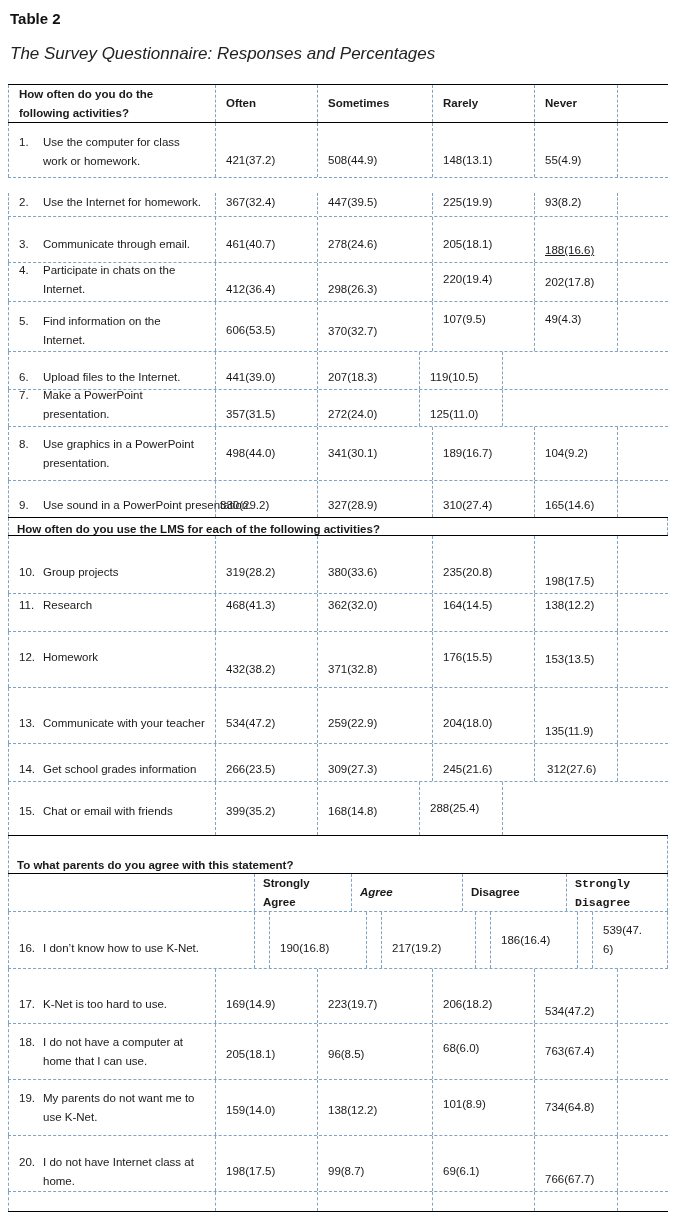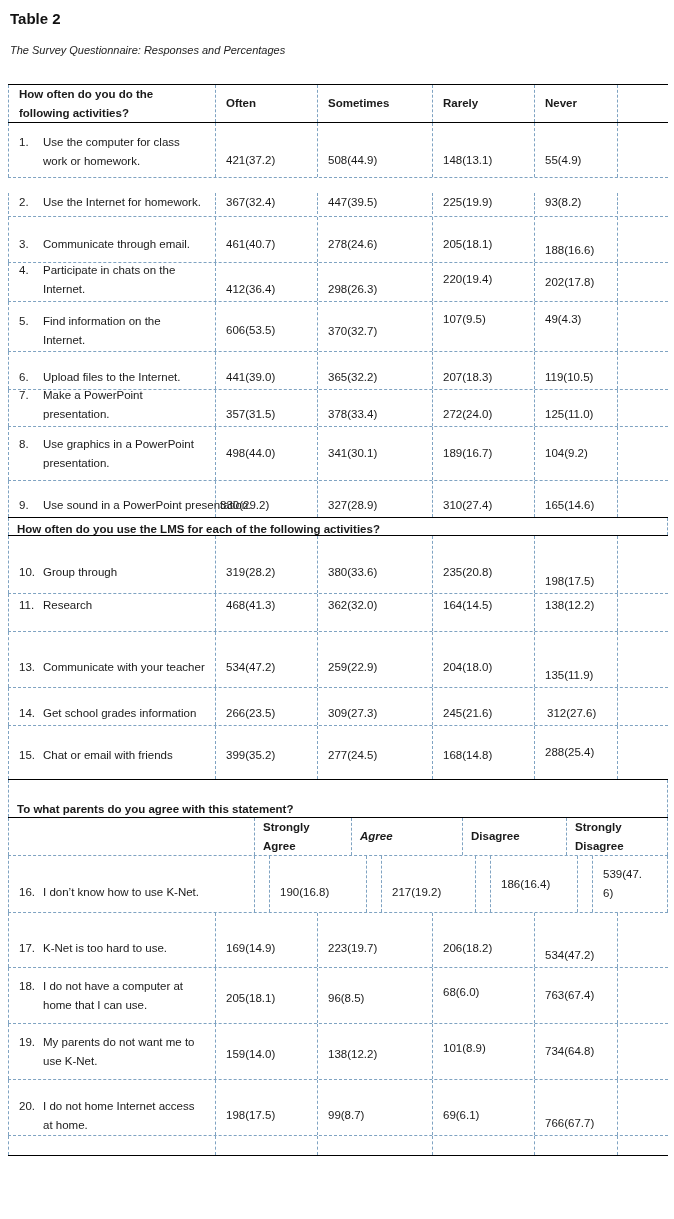--- a/index.html
+++ b/index.html
@@ -6,21 +6,21 @@
   body {
     width: 674px; height: 1219px; position: relative; overflow: hidden;
     font-family: "Liberation Sans", sans-serif; color: #1a1a1a;
   }
   .title {
     position: absolute; left: 10px; top: 10px;
     font-size: 15px; font-weight: bold; color: #111;
   }
   .subtitle {
     position: absolute; left: 10px; top: 44px;
-    font-size: 11px; font-style: italic; color: #222;
+    font-size: 17px; font-style: italic; color: #222;
   }
   .tbl {
     position: absolute; left: 8px; top: 84px; width: 660px;
     border-top: 1.5px solid #000;
   }
   .row {
     position: relative; display: flex; border-bottom: 1px dashed #7fa3c2;
     box-sizing: border-box;
   }
   .row.solid-bottom { border-bottom: 1.5px solid #000; }
@@ -43,21 +43,21 @@
     border-left: 1px dashed #7fa3c2; border-right: 1px dashed #7fa3c2;
     box-sizing: border-box; width: 100%; display: flex; align-items: flex-end;
   }
   .top-al { align-items: flex-start; padding-top: 2px; }
   .bot-al { align-items: flex-end; padding-bottom: 2px; }
   
   .l0 { width: 247px; }
   .l1 { width: 97px; }
   .l2 { width: 111px; font-style: italic; }
   .l3 { width: 104px; }
-  .l4 { width: 101px; }
+  .l4 { width: 101px; font-family: Liberation Mono, monospace; }
 </style>
 </head>
 <body>
 
 <div class="title">Table 2</div>
 <div class="subtitle">The Survey Questionnaire: Responses and Percentages</div>
 
 <div class="tbl">
 
   <div class="row hdr solid-bottom" style="height:38px">
@@ -97,21 +97,21 @@
   <div class="row" style="height:46px">
     <div class="cell c0" style="padding-top:10px">
         <div class="item-label">
           <span class="item-num">3.</span>
           <span>Communicate through email.</span>
         </div>
       </div>
     <div class="cell c1" style="padding-top:10px">461(40.7)</div>
     <div class="cell c2" style="padding-top:10px">278(24.6)</div>
     <div class="cell c3" style="padding-top:10px">205(18.1)</div>
-    <div class="cell c4 bot-al" style="word-break:break-all;">188(16.6)</div>
+    <div class="cell c4 bot-al" style="word-break:break-all;text-decoration:underline;">188(16.6)</div>
   </div>
 
   <div class="row" style="height:39px">
     <div class="cell c0 bot-al">
         <div class="item-label">
           <span class="item-num">4.</span>
           <span>Participate in chats on the Internet.</span>
         </div>
       </div>
     <div class="cell c1 bot-al">412(36.4)</div>
@@ -134,34 +134,32 @@
   </div>
 
   <div class="row" style="height:38px">
     <div class="cell c0 bot-al">
         <div class="item-label">
           <span class="item-num">6.</span>
           <span>Upload files to the Internet.</span>
         </div>
       </div>
     <div class="cell c1 bot-al">441(39.0)</div>
-    <div class="cell c2 bot-al">365(32.2)</div>
     <div class="cell c3 bot-al">207(18.3)</div>
     <div class="cell c4 bot-al">119(10.5)</div>
   </div>
 
   <div class="row" style="height:37px">
     <div class="cell c0 bot-al">
         <div class="item-label">
           <span class="item-num">7.</span>
           <span>Make a PowerPoint presentation.</span>
         </div>
       </div>
     <div class="cell c1 bot-al">357(31.5)</div>
-    <div class="cell c2 bot-al">378(33.4)</div>
     <div class="cell c3 bot-al">272(24.0)</div>
     <div class="cell c4 bot-al">125(11.0)</div>
   </div>
 
   <div class="row" style="height:54px">
     <div class="cell c0">
         <div class="item-label">
           <span class="item-num">8.</span>
           <span>Use graphics in a PowerPoint presentation.</span>
         </div>
@@ -186,21 +184,21 @@
   </div>
 
   <div class="row solid-bottom" style="height:18px; border-bottom-width:1.5px">
     <div class="section">How often do you use the LMS for each of the following activities?</div>
   </div>
 
   <div class="row" style="height:58px">
     <div class="cell c0" style="padding-top:16px">
         <div class="item-label">
           <span class="item-num">10.</span>
-          <span>Group through</span>
+          <span>Group projects</span>
         </div>
       </div>
     <div class="cell c1" style="padding-top:16px">319(28.2)</div>
     <div class="cell c2" style="padding-top:16px">380(33.6)</div>
     <div class="cell c3" style="padding-top:16px">235(20.8)</div>
     <div class="cell c4 bot-al" style="word-break:break-all;">198(17.5)</div>
   </div>
 
   <div class="row" style="height:38px">
     <div class="cell c0 top-al">
@@ -208,20 +206,32 @@
           <span class="item-num">11.</span>
           <span>Research</span>
         </div>
       </div>
     <div class="cell c1 top-al">468(41.3)</div>
     <div class="cell c2 top-al">362(32.0)</div>
     <div class="cell c3 top-al">164(14.5)</div>
     <div class="cell c4 top-al" style="word-break:break-all;">138(12.2)</div>
   </div>
 
+  <div class="row" style="height:56px">
+    <div class="cell c0" style="padding-bottom:4px">
+        <div class="item-label">
+          <span class="item-num">12.</span>
+          <span>Homework</span>
+        </div>
+      </div>
+    <div class="cell c1 bot-al" style="padding-bottom:8px">432(38.2)</div>
+    <div class="cell c2 bot-al" style="padding-bottom:8px">371(32.8)</div>
+    <div class="cell c3" style="padding-bottom:4px">176(15.5)</div>
+    <div class="cell c4" style="word-break:break-all;">153(13.5)</div>
+  </div>
 
   <div class="row" style="height:56px">
     <div class="cell c0" style="padding-top:16px">
         <div class="item-label">
           <span class="item-num">13.</span>
           <span>Communicate with your teacher</span>
         </div>
       </div>
     <div class="cell c1" style="padding-top:16px">534(47.2)</div>
     <div class="cell c2" style="padding-top:16px">259(22.9)</div>
@@ -243,21 +253,20 @@
   </div>
 
   <div class="row solid-bottom" style="height:54px">
     <div class="cell c0" style="padding-top:6px">
         <div class="item-label">
           <span class="item-num">15.</span>
           <span>Chat or email with friends</span>
         </div>
       </div>
     <div class="cell c1" style="padding-top:6px">399(35.2)</div>
-    <div class="cell c2" style="padding-top:6px">277(24.5)</div>
     <div class="cell c3" style="padding-top:6px">168(14.8)</div>
     <div class="cell c4" style="word-break:break-all;">288(25.4)</div>
   </div>
 
   <div class="row solid-bottom" style="height:38px; border-bottom-width:1.5px">
     <div class="section" style="padding-bottom:2px">To what parents do you agree with this statement?</div>
   </div>
 
   <div class="row hdr" style="height:38px">
     <div class="cell l0"></div>
@@ -320,21 +329,21 @@
     <div class="cell c1" style="padding-top:6px">159(14.0)</div>
     <div class="cell c2" style="padding-top:6px">138(12.2)</div>
     <div class="cell c3" style="padding-bottom:6px">101(8.9)</div>
     <div class="cell c4" style="word-break:break-all;">734(64.8)</div>
   </div>
 
   <div class="row" style="height:56px">
     <div class="cell c0" style="padding-top:16px">
         <div class="item-label">
           <span class="item-num">20.</span>
-          <span>I do not home Internet access at home.</span>
+          <span>I do not have Internet class at home.</span>
         </div>
       </div>
     <div class="cell c1" style="padding-top:16px">198(17.5)</div>
     <div class="cell c2" style="padding-top:16px">99(8.7)</div>
     <div class="cell c3" style="padding-top:16px">69(6.1)</div>
     <div class="cell c4 bot-al" style="word-break:break-all;">766(67.7)</div>
   </div>
 
   <div class="row solid-bottom" style="height:20px">
     <div class="cell c0"></div>

